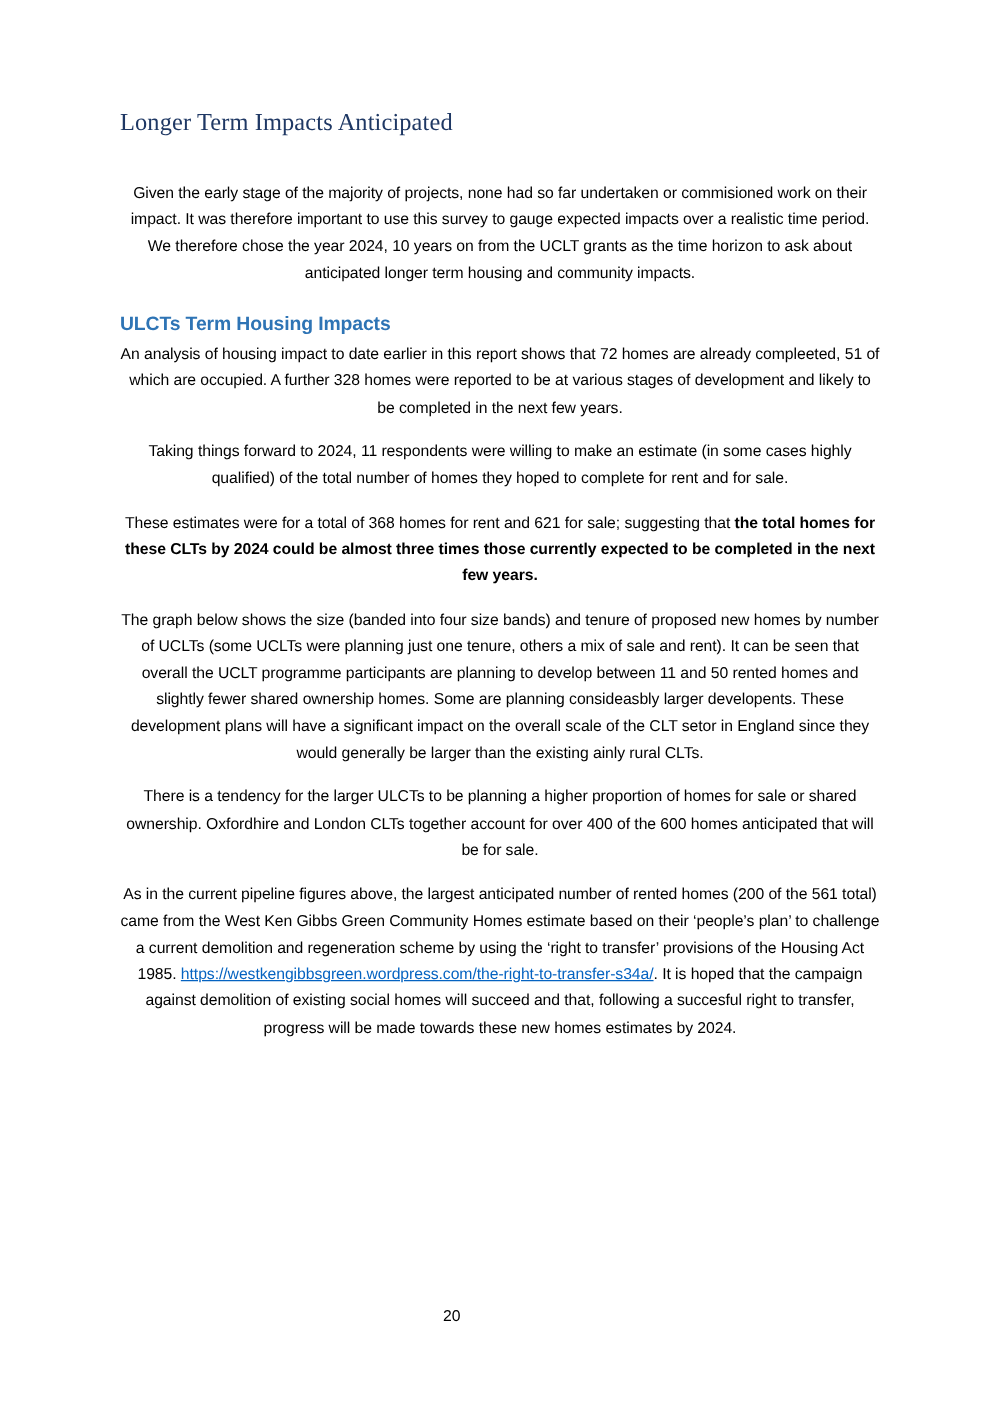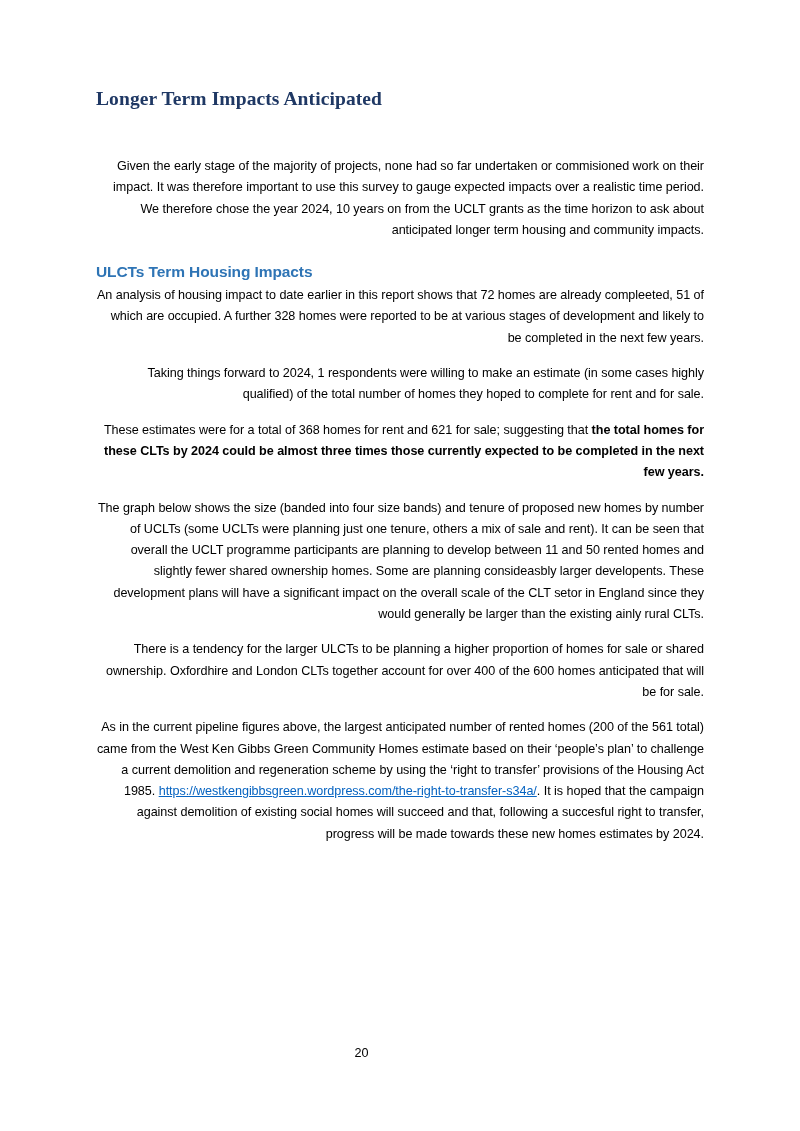--- a/index.html
+++ b/index.html
@@ -24,38 +24,38 @@
   }
   .content {
     position: absolute;
     left: 96px;
     top: 88px;
     width: 608px;
   }
   h1.doc-title {
     font-family: "Liberation Serif", serif;
     font-size: 19.5px;
-    font-weight: bold;
+    font-weight: normal;
     color: #1F3864;
-    margin: 0 0 46px 0;
+    margin: 0 0 34px 0;
     letter-spacing: 0.1px;
   }
   h2.section-head {
     font-family: "Liberation Sans", sans-serif;
     font-size: 15.5px;
     font-weight: bold;
     color: #2E74B5;
     margin: 22px 0 2px 0;
     letter-spacing: -0.1px;
   }
   p.body-para {
     font-size: 12.6px;
     line-height: 21.3px;
     margin: 0 0 14px 0;
-    text-align: right;
+    text-align: center;
     color: #000000;
     letter-spacing: -0.05px;
   }
   p.tight {
     margin-top: 4px;
   }
   .bold {
     font-weight: bold;
   }
   a.doc-link {
@@ -80,21 +80,21 @@
   <div class="content">
 
     <h1 class="doc-title">Longer Term Impacts Anticipated</h1>
 
     <p class="body-para">Given the early stage of the majority of projects, none had so far undertaken or commisioned work on their impact. It was therefore  important to use this survey to gauge expected impacts over a realistic time period. We therefore chose the year 2024, 10 years on from the UCLT grants as the time horizon to ask about anticipated longer term housing and community impacts.</p>
 
     <h2 class="section-head">ULCTs Term Housing Impacts</h2>
 
     <p class="body-para tight">An analysis of housing impact to date earlier in this report shows that 72 homes are already compleeted, 51 of which are occupied. A further 328 homes were reported to be at various stages of development and likely to be completed in the next few years.</p>
 
-    <p class="body-para">Taking things forward to 2024, 1 respondents were willing to make an estimate (in some cases highly qualified) of the total number of homes they hoped to complete for rent and for sale.</p>
+    <p class="body-para">Taking things forward to 2024, 11 respondents were willing to make an estimate (in some cases highly qualified) of the total number of homes they hoped to complete for rent and for sale.</p>
 
     <p class="body-para"><span>These estimates were for a total of 368 homes for rent and 621 for sale; suggesting that </span><span class="bold">the total homes for these CLTs by 2024 could be almost three times  those currently expected to be completed in the next few years.</span></p>
 
     <p class="body-para">The graph below shows the size (banded into four size bands) and tenure of proposed new homes by number of UCLTs (some UCLTs were planning just one tenure, others a mix of sale and rent).  It can be seen that overall the UCLT programme participants are planning to develop between 11 and 50 rented homes and slightly fewer shared ownership homes. Some are planning consideasbly larger developents. These development plans will have a significant impact on the overall scale of the CLT setor in England since they would generally be larger than the existing ainly rural CLTs.</p>
 
     <p class="body-para">There is a tendency for the larger ULCTs to be planning  a higher proportion of homes for sale or shared ownership. Oxfordhire and London CLTs together account for over 400 of the 600 homes anticipated that will be for sale.</p>
 
     <p class="body-para"><span>As in the current pipeline figures above, the largest anticipated number of rented homes (200 of the 561 total) came from the West Ken Gibbs Green Community Homes  estimate based on their ‘people’s plan’ to challenge a current  demolition and regeneration scheme by using the ‘right to transfer’ provisions of the Housing Act 1985. </span><a class="doc-link" href="#">https://westkengibbsgreen.wordpress.com/the-right-to-transfer-s34a/</a><span>.  It is hoped that the campaign against demolition of existing social homes will succeed and that, following a succesful right to transfer, progress will be made towards these new homes estimates by 2024.</span></p>
 
   </div>

